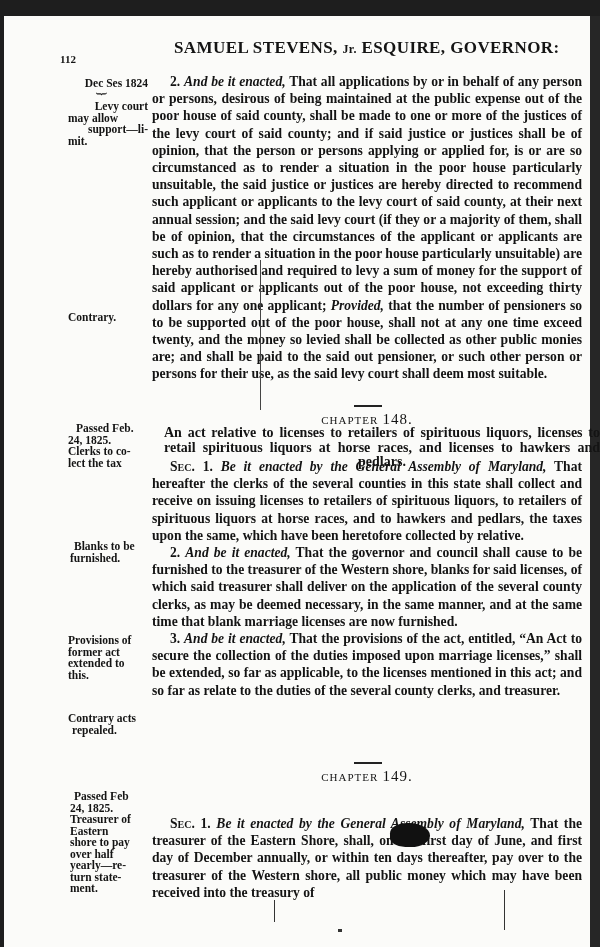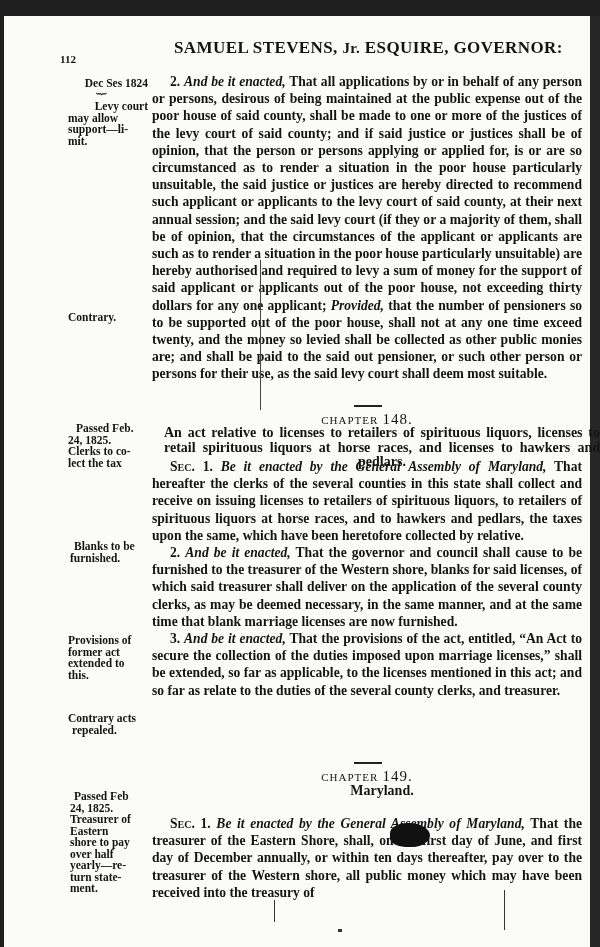--- a/index.html
+++ b/index.html
@@ -21,21 +21,21 @@
   .header {
     position: absolute; top: 38px; left: 60px; width: 530px; height: 22px;
   }
   .page-number {
     position: absolute; left: 0; top: 15px; font-size: 11px; font-weight: bold;
   }
   .running-title {
     position: absolute; left: 114px; top: 0; font-size: 17px; font-weight: bold;
     letter-spacing: 0.4px; white-space: nowrap;
   }
-  .running-title .sc { font-size: 15px; }
+  .running-title .sc { font-size: 12px; }
   .margin-note {
     position: absolute; left: 56px; width: 92px;
     font-size: 11.5px; line-height: 11.5px; font-weight: bold;
   }
   .margin-note.right { text-align: right; }
   .body-text {
     position: absolute; left: 152px; width: 430px;
     font-size: 13.6px; line-height: 17.2px; text-align: justify;
     font-weight: bold;
   }
@@ -76,21 +76,21 @@
   <span class="running-title"><span>SAMUEL STEVENS, </span><span class="sc">Jr.</span><span> ESQUIRE, GOVERNOR:</span></span>
 </div>
 
 <div class="margin-note right" style="top:78px;">
   <span>Dec Ses 1824</span>
   <span class="brace">︸</span>
 </div>
 <div class="margin-note right" style="top:101px;">
   <div>Levy court</div>
   <div style="text-align:left;padding-left:12px">may allow</div>
-  <div style="text-align:left;padding-left:12px">support—li-</div>
+  <div style="text-align:right;padding-left:12px">support—li-</div>
   <div style="text-align:left;padding-left:12px">mit.</div>
 </div>
 <div class="margin-note" style="top:312px; padding-left:12px;">
   <div>Contrary.</div>
 </div>
 <div class="margin-note" style="top:423px; padding-left:12px;">
   <div style="padding-left:8px">Passed Feb.</div>
   <div>24, 1825.</div>
   <div>Clerks to co-</div>
   <div>lect the tax</div>
@@ -152,21 +152,20 @@
     <em>And be it enacted,</em><span> That the provisions of the act, entitled, “An Act to secure the collection of the duties imposed upon marriage licenses,” shall be extended, so far as applicable, to the licenses mentioned in this act; and so far as relate to the duties of the several county clerks, and treasurer.</span>
   </p>
 </div>
 
 <div class="rule" style="left:354px; top:762px;"></div>
 <div class="chapter-title" style="top:768px;">
   <span style="text-transform:uppercase;font-size:11px;">Chapter</span>
   <span class="big">149.</span>
 </div>
 <div class="act-title" style="top:784px;">
-  <span class="center">Maryland.</span>
 </div>
 <div class="body-text" style="top:815px;">
   <p>
     <span style="font-variant:small-caps">Sec. 1.</span>
     <em>Be it enacted by the General Assembly of Maryland,</em><span> That the treasurer of the Eastern Shore, shall, on the first day of June, and first day of December annually, or within ten days thereafter, pay over to the treasurer of the Western shore, all public money which may have been received into the treasury of</span>
   </p>
 </div>
 
 <div class="ink-blot"></div>
 <div class="stray-mark" style="left:274px; top:900px; width:1px; height:22px;"></div>

